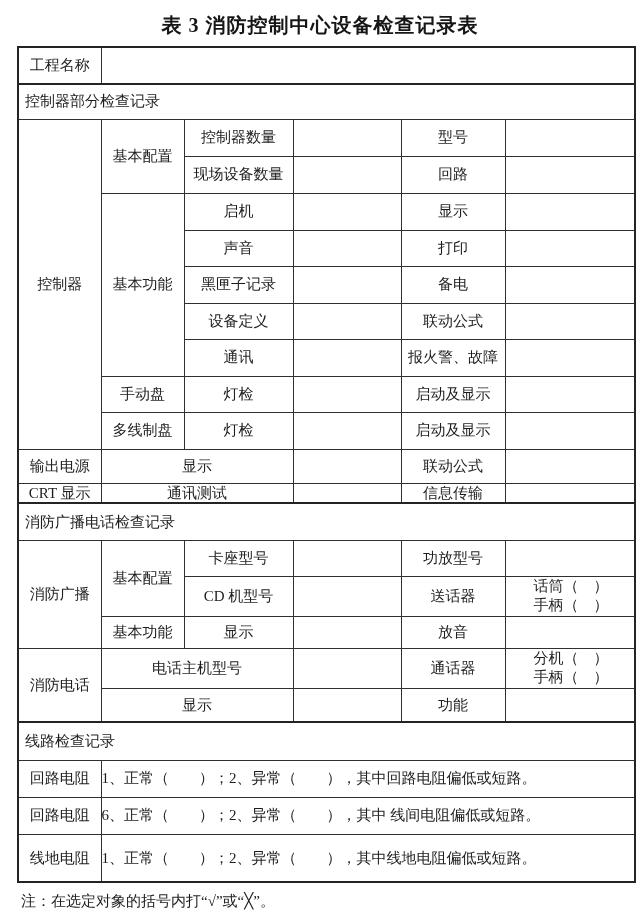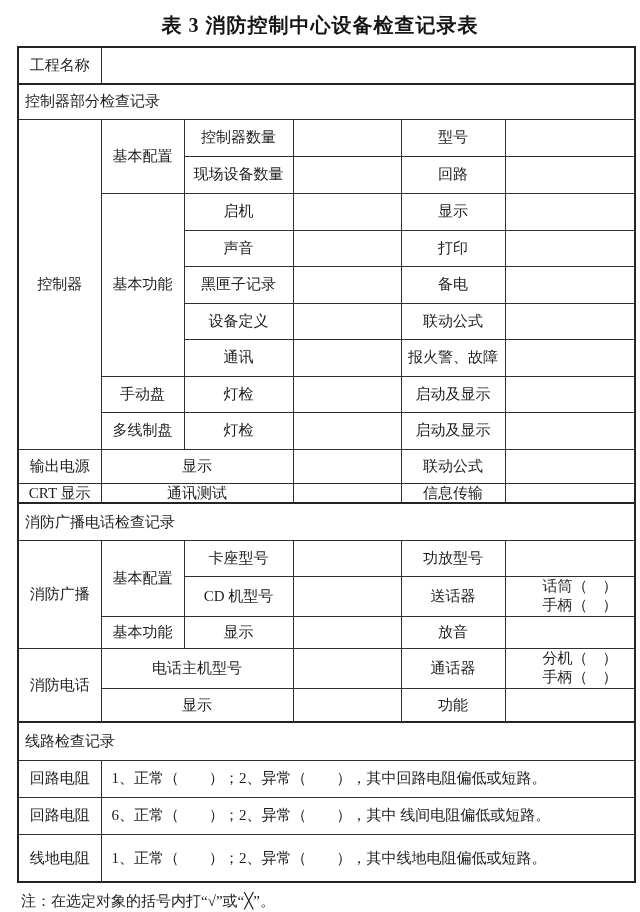--- a/index.html
+++ b/index.html
@@ -40,25 +40,24 @@
     line-height: 1.25;
   }
   tr.section-row td {
     text-align: left;
     padding-left: 6px;
     border-top: 2px solid #242424;
     font-size: 15px;
   }
   td.left-text {
     text-align: left;
-    padding-left: 10px;
   }
   td.options {
     text-align: left;
-    padding-left: 37px;
+    padding-left: 28px;
     font-size: 15px;
     line-height: 1.3;
   }
   .note {
     margin: 9px 0 0 21px;
     font-size: 15px;
     color: #1d1d1d;
   }
 </style>
 </head>

